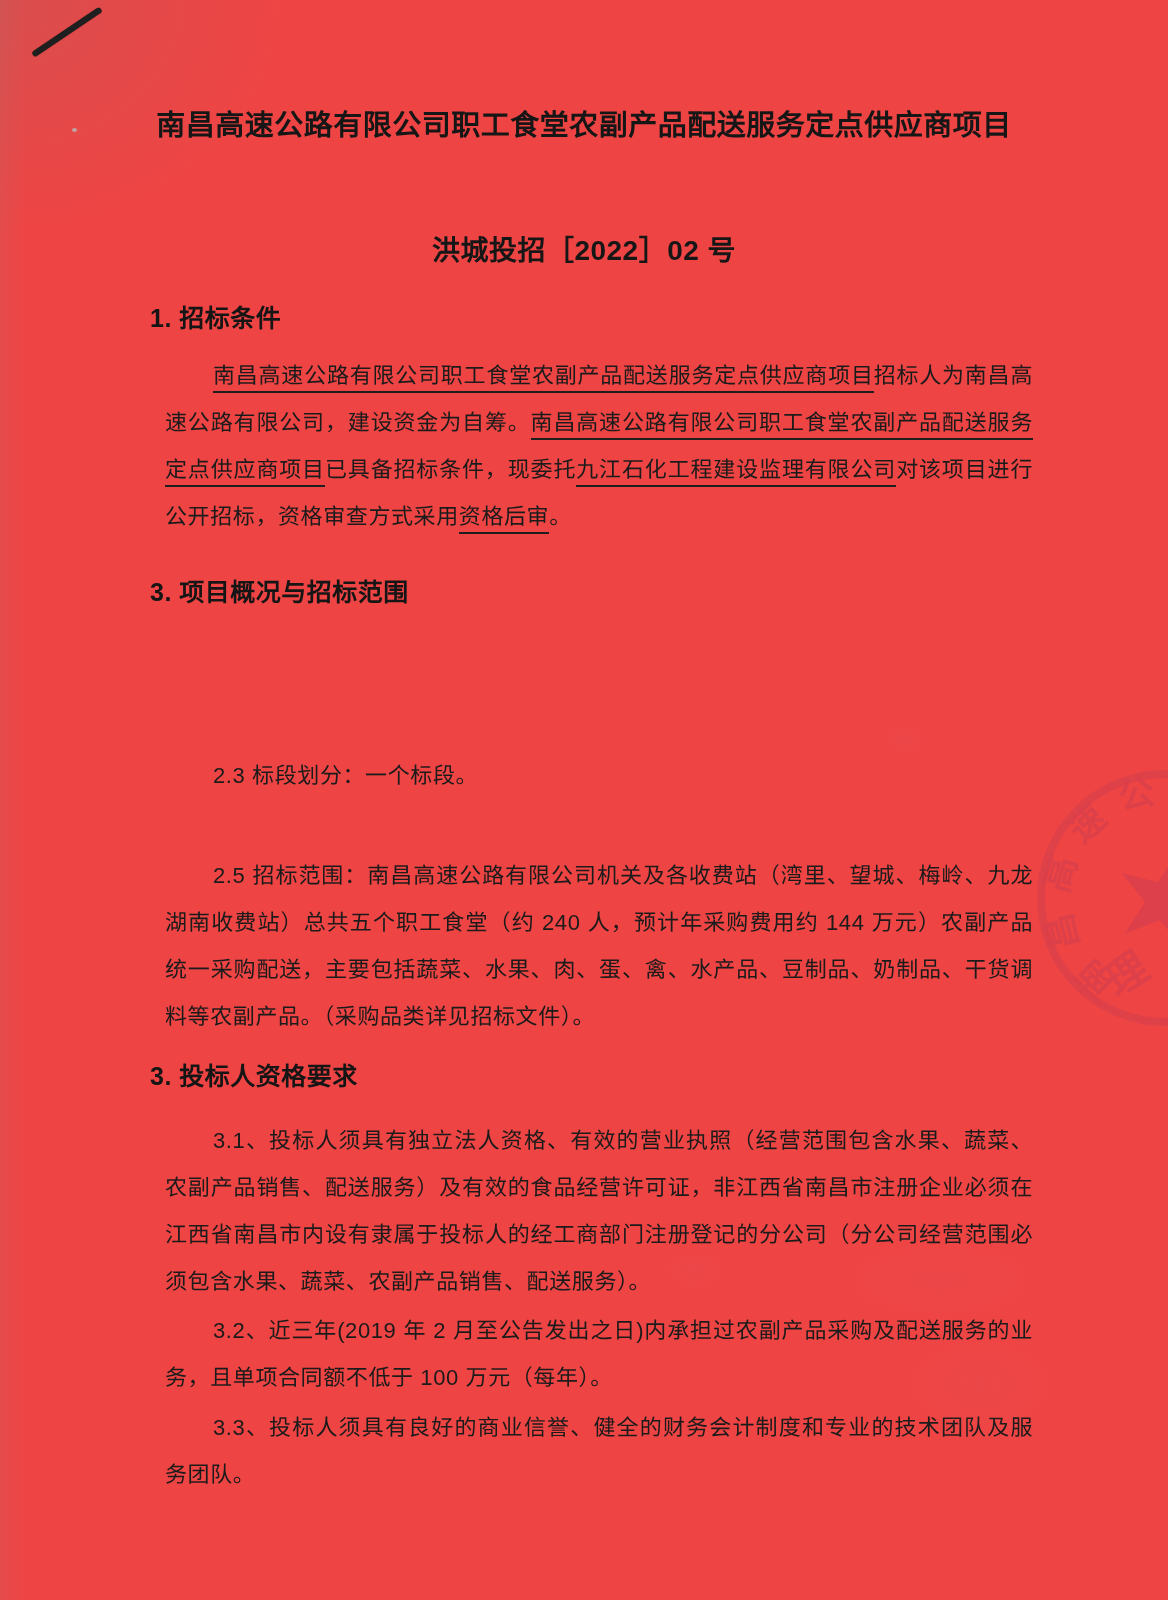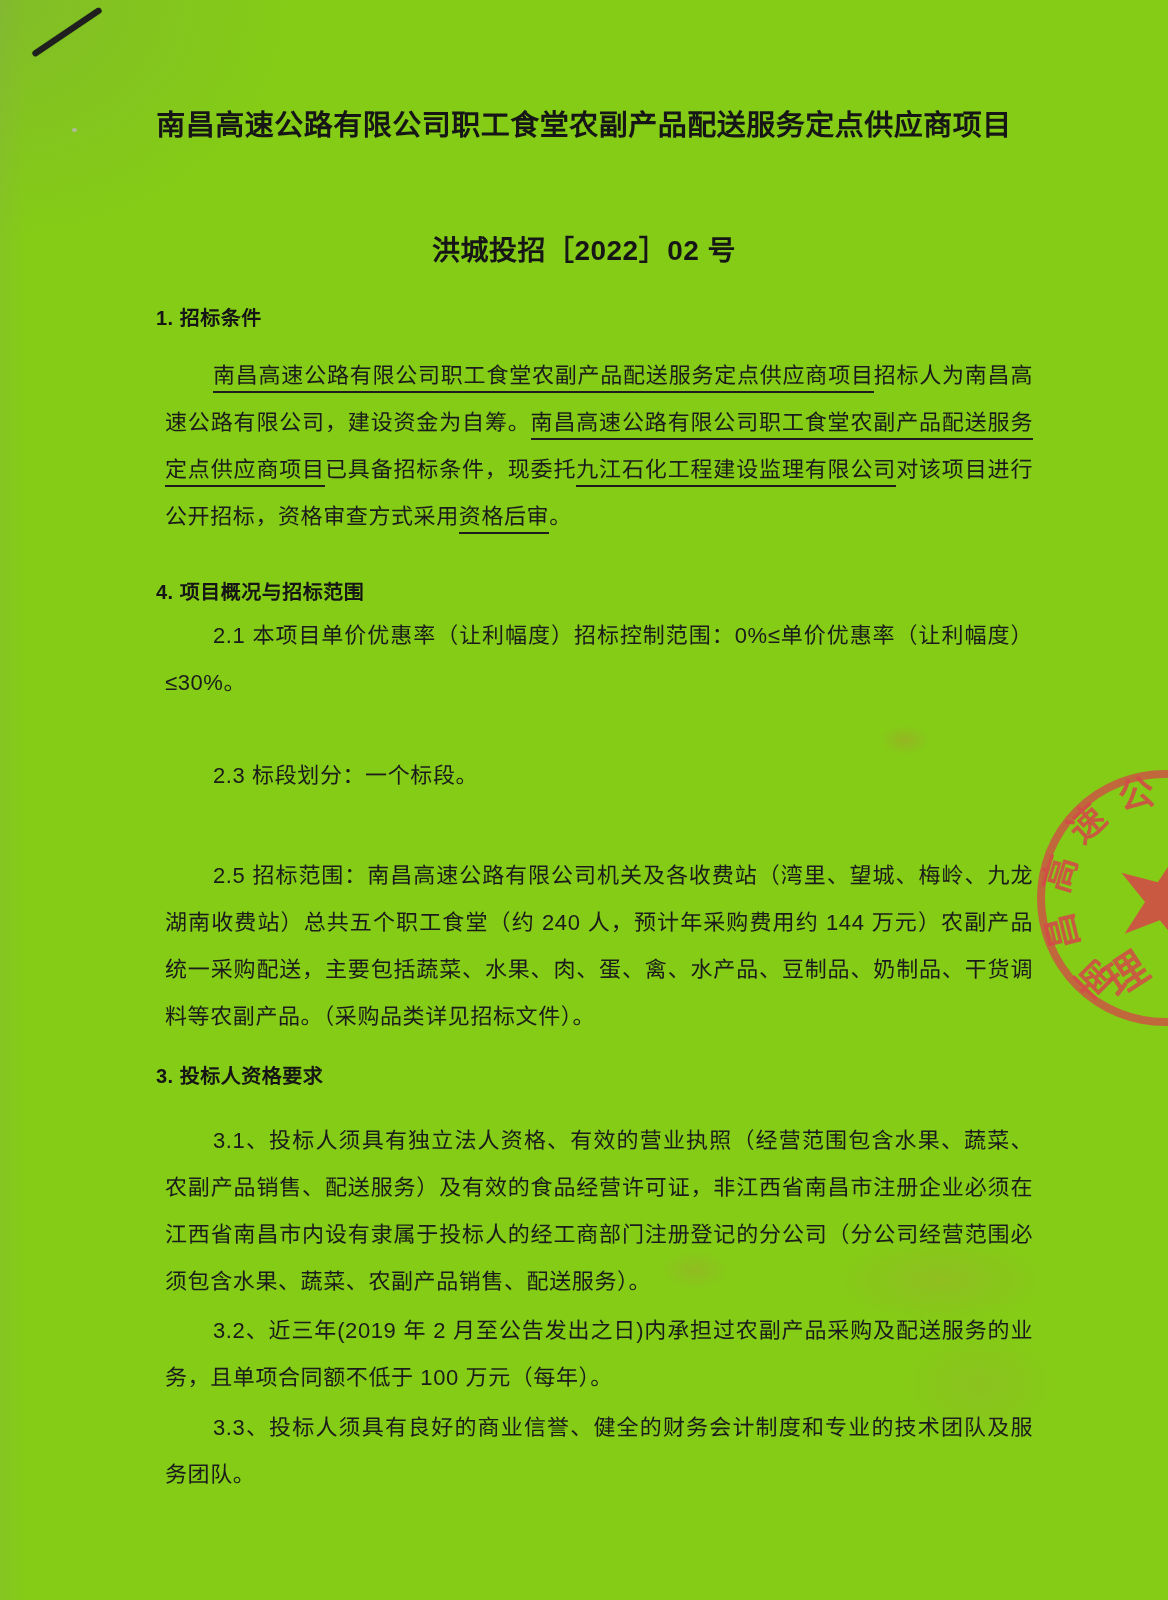--- a/index.html
+++ b/index.html
@@ -1,20 +1,20 @@
 <!DOCTYPE html>
 <html lang="zh-CN"><head>
 <meta charset="utf-8">
 <style>
   html,body{margin:0;padding:0;background:#9a9a9a;}
   .page{
     position:relative;
     width:1168px;height:1600px;
     margin:0 auto;
-    background:#84cc16;
+    background:#ef4444;
     overflow:hidden;
     font-family:"Liberation Sans","DejaVu Sans",sans-serif;
     color:#1c1c1c;
   }
   
   .shade-topleft{
     position:absolute;left:0;top:0;width:320px;height:260px;
     background:radial-gradient(ellipse at 0% 0%, rgba(120,120,120,.18), rgba(120,120,120,0) 65%);
     pointer-events:none;
   }
@@ -33,23 +33,22 @@
     position:absolute;left:72px;top:128px;width:5px;height:4px;border-radius:50%;
     background:#b9b9b9;opacity:.8;
   }
   .title-line{
     position:absolute;left:0;width:100%;
     text-align:center;font-weight:700;font-size:29px;line-height:36px;
     letter-spacing:.5px;color:#161616;
   }
   .sec-heading{
     position:absolute;left:150px;
-    font-weight:700;font-size:20px;line-height:32px;color:#151515;
+    font-weight:700;font-size:25px;line-height:32px;color:#151515;
     letter-spacing:.5px;
-    margin-left:6px;
   }
   .body-par{
     position:absolute;left:145px;width:868px;
     font-size:22px;line-height:47px;
     text-align:justify;
     letter-spacing:.6px;
     color:#1b1b1b;
     margin-left:20px;
   }
   .indent{text-indent:48px;}
@@ -92,23 +91,22 @@
 
   <div class="title-line" style="top:107px">南昌高速公路有限公司职工食堂农副产品配送服务定点供应商项目</div>
 
 
   <div class="title-line" style="top:233px;font-size:28px">洪城投招［2022］02 号</div>
 
   <div class="sec-heading" style="top:302px">1. 招标条件</div>
 
   <div class="body-par indent" style="top:352px"><span class="useg">南昌高速公路有限公司职工食堂农副产品配送服务定点供应商项目</span><span>招标人为南昌高速公路有限公司，建设资金为自筹。</span><span class="useg">南昌高速公路有限公司职工食堂农副产品配送服务定点供应商项目</span><span>已具备招标条件，现委托</span><span class="useg">九江石化工程建设监理有限公司</span><span>对该项目进行公开招标，资格审查方式采用</span><span class="useg">资格后审</span><span>。</span></div>
 
-  <div class="sec-heading" style="top:576px">4. 项目概况与招标范围</div>
+  <div class="sec-heading" style="top:576px">3. 项目概况与招标范围</div>
 
-  <div class="body-par indent" style="top:612px">2.1 本项目单价优惠率（让利幅度）招标控制范围：0%≤单价优惠率（让利幅度）≤30%。</div>
 
 
   <div class="body-par indent" style="top:752px">2.3 标段划分：一个标段。</div>
 
 
   <div class="body-par indent" style="top:852px">2.5 招标范围：南昌高速公路有限公司机关及各收费站（湾里、望城、梅岭、九龙湖南收费站）总共五个职工食堂（约 240 人，预计年采购费用约 144 万元）农副产品统一采购配送，主要包括蔬菜、水果、肉、蛋、禽、水产品、豆制品、奶制品、干货调料等农副产品。（采购品类详见招标文件）。</div>
 
   <div class="sec-heading" style="top:1060px">3. 投标人资格要求</div>
 
   <div class="body-par indent" style="top:1117px">3.1、投标人须具有独立法人资格、有效的营业执照（经营范围包含水果、蔬菜、农副产品销售、配送服务）及有效的食品经营许可证，非江西省南昌市注册企业必须在江西省南昌市内设有隶属于投标人的经工商部门注册登记的分公司（分公司经营范围必须包含水果、蔬菜、农副产品销售、配送服务）。</div>

